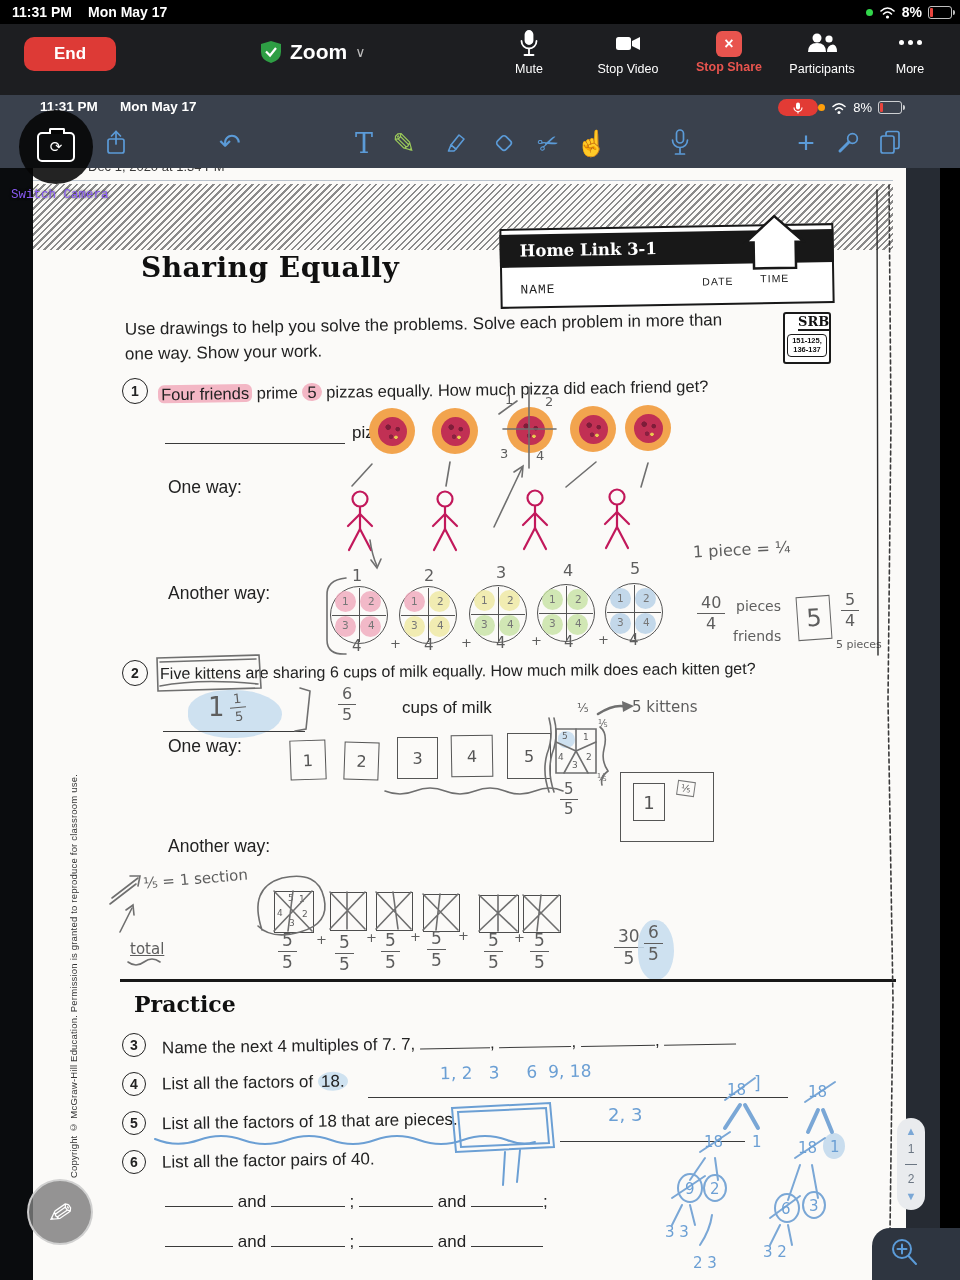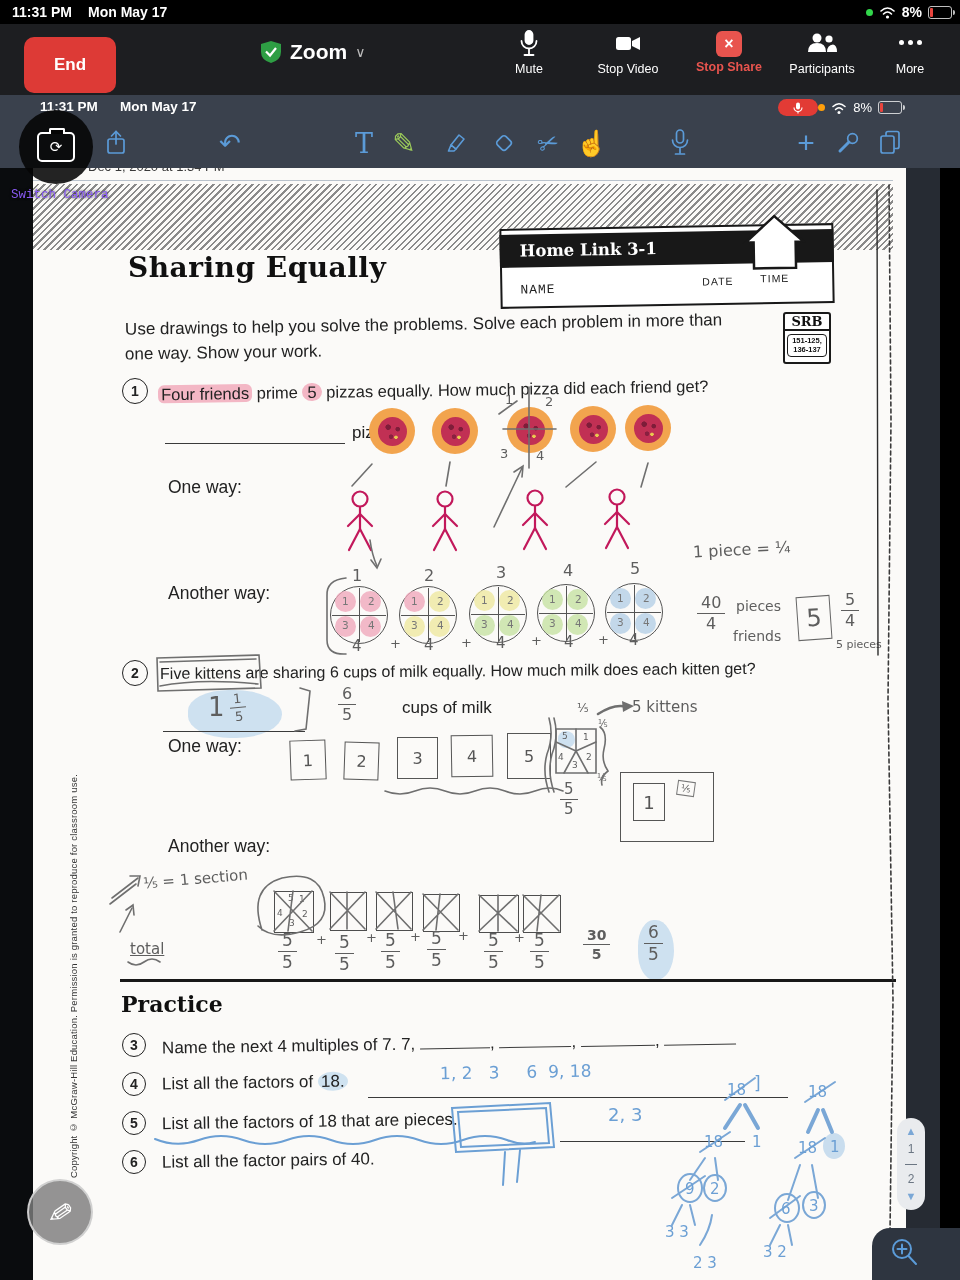--- a/index.html
+++ b/index.html
@@ -1,42 +1,42 @@
 <!DOCTYPE html>
 <html><head>
 <meta charset="utf-8">
 <style>
   html,body{margin:0;padding:0;background:#000;}
   .screen{position:relative;width:960px;height:1280px;overflow:hidden;background:#000;font-family:"Liberation Sans",sans-serif;}
   .abs{position:absolute;}
   
   .ios-status{position:absolute;left:0;top:0;width:960px;height:24px;background:#000;color:#fff;font-size:14px;font-weight:bold;}
   .zoom-bar{position:absolute;left:0;top:24px;width:960px;height:71px;background:#1d1e21;}
-  .end-btn{position:absolute;left:24px;top:13px;width:92px;height:56px;background:#dd3a36;border-radius:10px;color:#fff;font-size:17px;font-weight:bold;display:flex;align-items:center;justify-content:center;}
+  .end-btn{position:absolute;left:24px;top:13px;width:92px;height:34px;background:#dd3a36;border-radius:10px;color:#fff;font-size:17px;font-weight:bold;display:flex;align-items:center;justify-content:center;}
   .zoom-title{position:absolute;left:260px;top:16px;display:flex;align-items:center;gap:8px;color:#fff;font-size:21px;font-weight:bold;}
   .zctl{position:absolute;top:5px;width:86px;text-align:center;color:#fff;}
   .zctl .lbl{font-size:12.5px;margin-top:3px;color:#fff;}
   .zctl.red .lbl{color:#e8544e;font-weight:bold;}
   .app-bar{position:absolute;left:0;top:95px;width:960px;height:73px;background:#3a414d;}
   .app-time{position:absolute;left:40px;top:4px;color:#fff;font-size:13.5px;font-weight:bold;}
   .mic-pill{position:absolute;left:778px;top:4px;width:40px;height:17px;border-radius:9px;background:#e23b35;display:flex;align-items:center;justify-content:center;}
   .tool{position:absolute;top:30px;width:36px;height:36px;display:flex;align-items:center;justify-content:center;color:#5b9bd8;font-size:24px;}
   .batt{position:relative;width:22px;height:11px;border:1.2px solid rgba(255,255,255,.75);border-radius:3px;}
   .batt::after{content:"";position:absolute;right:-4px;top:3px;width:2px;height:5px;background:rgba(255,255,255,.75);border-radius:0 2px 2px 0;}
   .batt i{position:absolute;left:1px;top:1px;bottom:1px;width:2.5px;background:#e8443d;border-radius:1px;}
   .dotg{width:7px;height:7px;border-radius:50%;background:#32d74b;}
   .doto{width:7px;height:7px;border-radius:50%;background:#ff9f0a;}
   .statR{position:absolute;display:flex;align-items:center;gap:6px;color:#fff;font-size:14px;font-weight:bold;}
   
   .page{position:absolute;left:33px;top:163px;width:873px;height:1117px;background:#fbfaf8;}
   .right-strip{position:absolute;left:906px;top:168px;width:54px;height:1112px;background:#262b33;}
   .right-black{position:absolute;left:940px;top:168px;width:20px;height:1112px;background:#000;}
   .hatch{position:absolute;left:33px;top:184px;width:860px;height:66px;background:repeating-linear-gradient(135deg,#fbfaf8 0 3px,#8a8a8a 3px 4.6px);}
   .pt{font-family:"Liberation Sans",sans-serif;color:#222;}
-  .slab{font-family:"DejaVu Serif",serif;font-weight:bold;color:#101010;}
+  .slab{font-family:"DejaVu Serif",serif;font-weight:bold;color:#101010;margin-left:13px;}
   .hw{font-family:"DejaVu Sans",sans-serif;color:#5e5e5e;}
   .ink{color:#6b9fd4;}
   .tilt{transform:rotate(-0.9deg);}
   .qnum{position:absolute;width:24px;height:24px;border:1.9px solid #222;border-radius:50%;display:flex;align-items:center;justify-content:center;font-weight:bold;font-size:14px;color:#222;background:#fbfaf8;}
   .bl{display:inline-block;border-bottom:1.6px solid #3a3a3a;height:13px;}
   .hl-pink{background:#f3b7c5;border-radius:6px;padding:0 3px;}
   .hl-pink-c{background:#f3b7c5;border-radius:50%;padding:0 5px;}
   .hl-blue-c{background:#cfe2f0;border-radius:50%;padding:0 3px;}
   .blob{position:absolute;background:#c6dcee;border-radius:46% 54% 52% 48%;opacity:.85;}
   .frac{display:inline-flex;flex-direction:column;align-items:center;line-height:1;font-family:"DejaVu Sans",sans-serif;color:#5e5e5e;}
@@ -331,21 +331,21 @@
   <span class="abs hw" style="left:458px;top:928px;font-size:13px;">+</span>
   <span class="frac abs" style="left:484px;top:932px;font-size:17px;">
       <span class="n">5</span>
       <span class="d">5</span>
     </span>
   <span class="abs hw" style="left:514px;top:930px;font-size:13px;">+</span>
   <span class="frac abs" style="left:530px;top:932px;font-size:17px;">
       <span class="n">5</span>
       <span class="d">5</span>
     </span>
-  <span class="frac abs" style="left:583px;top:928px;font-size:14px;font-weight:bold;">
+  <span class="frac abs" style="left:614px;top:928px;font-size:17px;">
       <span class="n">30</span>
       <span class="d">5</span>
     </span>
   <span class="blob" style="left:638px;top:920px;width:36px;height:60px;"></span>
   <span class="frac abs" style="left:644px;top:924px;font-size:17px;">
       <span class="n">6</span>
       <span class="d">5</span>
     </span>
 
   <div class="abs" style="left:120px;top:979px;width:776px;height:3px;background:#181818;"></div>
@@ -365,20 +365,26 @@
   <span class="abs hw ink" style="left:440px;top:1062px;font-size:17px;white-space:pre;transform:rotate(-1deg);">1, 2   3     6  9, 18</span>
 
   <div class="qnum" style="left:122px;top:1111px;width:22px;height:22px;">5</div>
   <div class="abs pt tilt" style="left:162px;top:1112px;font-size:17px;"><span>List all the factors of 18 that are </span><span>pieces.</span></div>
   <span class="bl abs" style="left:560px;top:1128px;width:185px;"></span>
   <span class="abs hw ink" style="left:608px;top:1104px;font-size:18px;">2, 3</span>
 
   <div class="qnum" style="left:122px;top:1150px;width:22px;height:22px;">6</div>
   <div class="abs pt tilt" style="left:162px;top:1151px;font-size:17px;">List all the factor pairs of 40.</div>
 
+  <div class="abs pt" style="left:165px;top:1192px;font-size:17px;">
+    <span class="bl" style="width:68px;"></span> <span>and</span> <span class="bl" style="width:74px;"></span> <span>;</span> <span class="bl" style="width:74px;"></span> <span>and</span> <span class="bl" style="width:72px;"></span><span>;</span>
+  </div>
+  <div class="abs pt" style="left:165px;top:1232px;font-size:17px;">
+    <span class="bl" style="width:68px;"></span> <span>and</span> <span class="bl" style="width:74px;"></span> <span>;</span> <span class="bl" style="width:74px;"></span> <span>and</span> <span class="bl" style="width:72px;"></span>
+  </div>
 
   <div class="copyright">Copyright © McGraw-Hill Education. Permission is granted to reproduce for classroom use.</div>
 
   <svg class="abs" style="left:0;top:0;pointer-events:none;" width="960" height="1280">
     <g stroke="#6f6f6f" stroke-width="1.6" fill="none" stroke-linecap="round">
 
       <path d="M372 464 L352 486"></path>
         <path d="M450 462 L446 486"></path>
         <path d="M596 462 L566 487"></path>
         <path d="M648 463 L641 487"></path>

